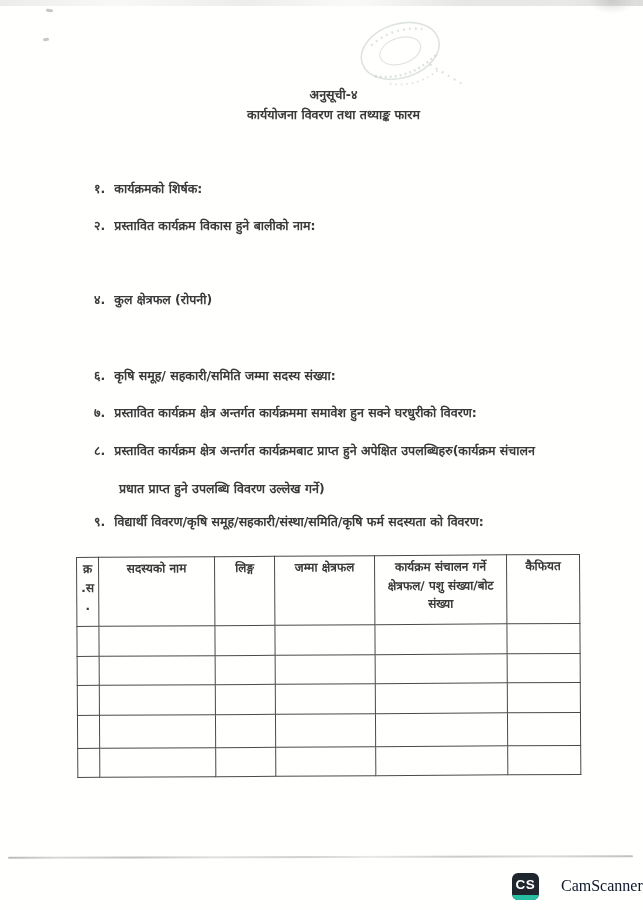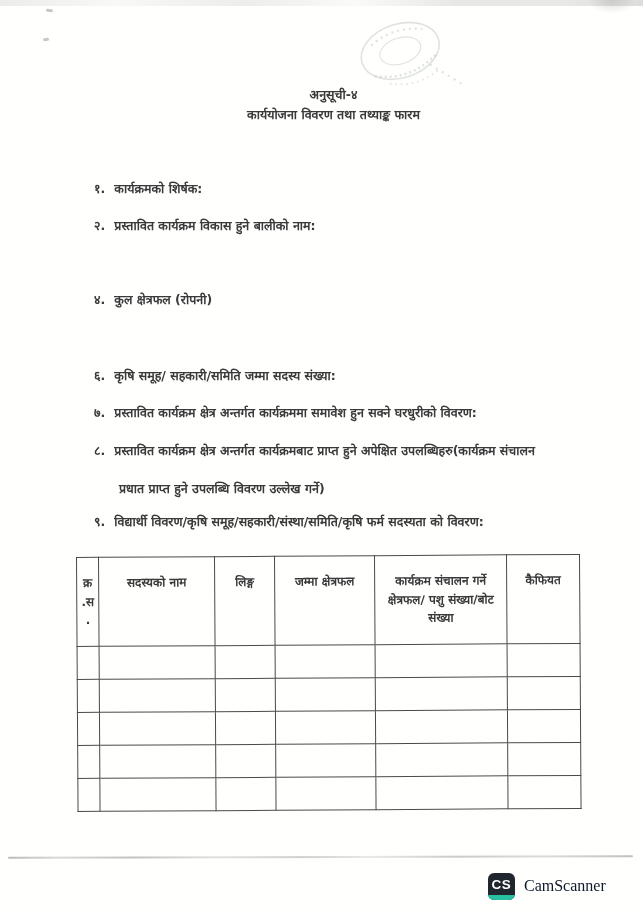--- a/index.html
+++ b/index.html
@@ -48,35 +48,35 @@
   
   table.grid{
     position:absolute;left:76px;top:557px;width:503px;
     border-collapse:collapse;table-layout:fixed;
     transform:rotate(-0.35deg);transform-origin:0 0;
   }
   table.grid th, table.grid td{
     border:1px solid #4a4a4a;
     font-weight:bold;font-size:12px;color:#3a3a3a;
     vertical-align:top;text-align:center;
-    padding:16px 2px;line-height:1.55;
+    padding:2px 2px;line-height:1.55;
     overflow:hidden;
   }
   table.grid th{background:transparent;}
   .crease{
     position:absolute;left:8px;right:10px;top:856px;height:2px;
     background:linear-gradient(90deg,
       #a9a9a9 0%, #cfcfcf 8%, #b3b3b3 20%, #d8d8d8 33%,
       #c4c4c4 47%, #e3e3e3 58%, #bdbdbd 72%, #d2d2d2 86%, #b0b0b0 100%);
     opacity:.8;border-radius:1px;transform:rotate(-0.12deg);
   }
   
   .brand{
-    position:absolute;left:488px;top:872px;height:28px;
-    display:flex;align-items:center;gap:9px;
+    position:absolute;left:512px;top:872px;height:28px;
+    display:flex;align-items:center;gap:22px;
   }
   .cs-icon{
     position:relative;width:27px;height:27px;border-radius:6px;
     overflow:hidden;flex:0 0 auto;
   }
   .cs-icon .body{position:absolute;inset:0;}
   .cs-icon .strip{position:absolute;left:0;right:0;bottom:0;height:5px;}
   .cs-icon .glyph{
     position:absolute;left:0;right:0;top:1px;height:21px;
     color:#ffffff;font-weight:bold;font-size:13.5px;line-height:21px;

